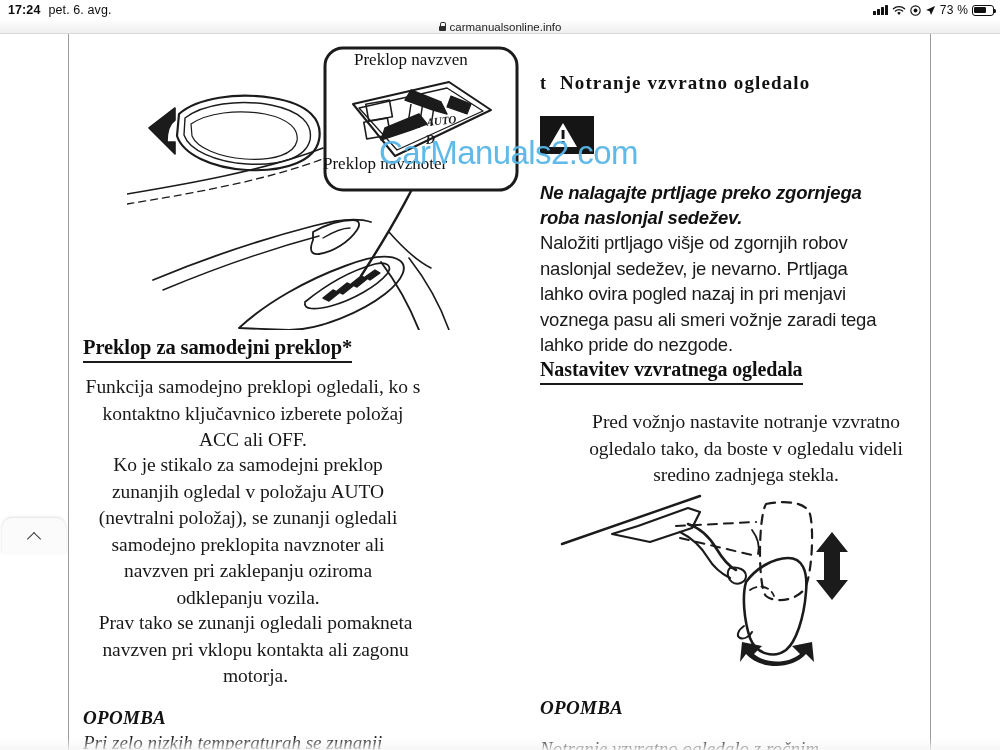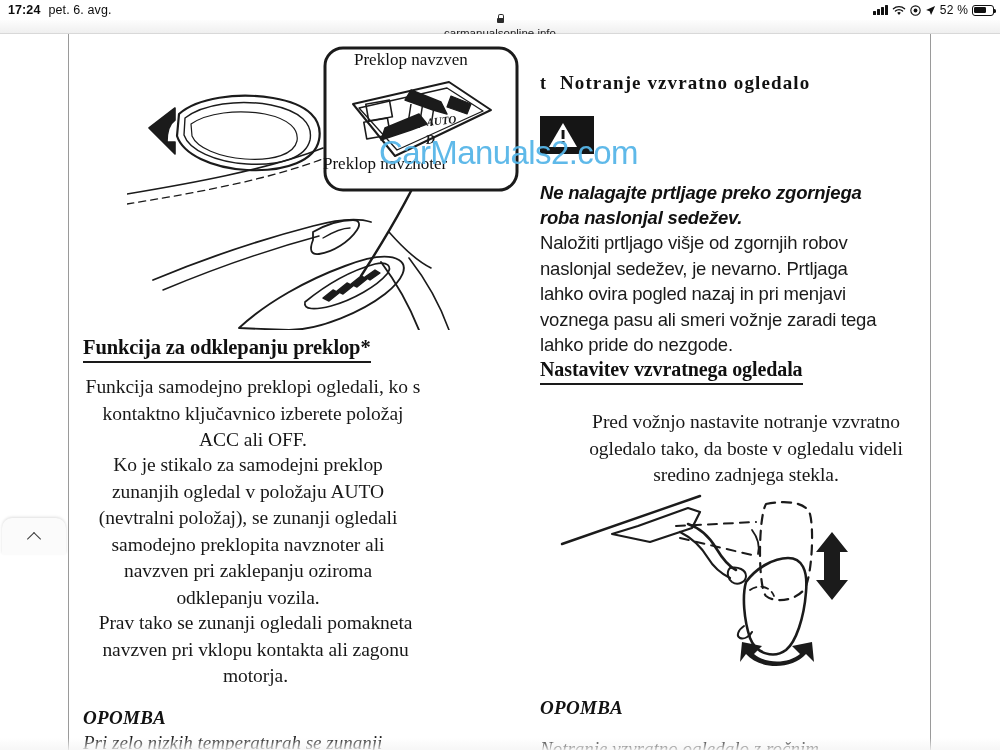--- a/index.html
+++ b/index.html
@@ -37,21 +37,21 @@
   .batt i { display:block; height:100%; width:68%; background:#111; border-radius:1.2px; }
 
   
   .urlbar {
     position:absolute; top:20px; left:0; width:1000px; height:14px;
     background: linear-gradient(#fdfdfd,#efefef);
     border-bottom: 1px solid #d8d8d8;
     display:flex; align-items:center; justify-content:center;
     font-size: 11.5px; color:#1d1d1f;
   }
-  .urlwrap{ display:flex; align-items:center; gap:4px;flex-direction:column; }
+  .urlwrap{ display:flex; align-items:center; gap:4px; }
   .lock{ width:7px; height:9px; position:relative; display:inline-block; }
   .lock::before{content:'';position:absolute;left:0;bottom:0;width:7px;height:5px;background:#2b2b2b;border-radius:1px;}
   .lock::after{content:'';position:absolute;left:1.5px;top:0;width:4px;height:4.5px;border:1.3px solid #2b2b2b;border-bottom:none;border-radius:2.2px 2.2px 0 0;}
 
   
   .pagearea { position:absolute; top:34px; left:0; width:1000px; height:716px; background:#ffffff; }
   .vline { position:absolute; top:0; width:1px; background:#9a9a9a; height:716px; }
   .vline.l { left:68px; }
   .vline.r { left:930px; }
   .vline.mid { left:517px; background:#a5a5a5; }
@@ -163,21 +163,21 @@
         <path d="M3.9 6.6a6.2 6.2 0 0 1 8.2 0" stroke="#111" stroke-width="1.5" fill="none" stroke-linecap="round"></path>
         <path d="M1.6 4.1a9.6 9.6 0 0 1 12.8 0" stroke="#111" stroke-width="1.5" fill="none" stroke-linecap="round"></path>
       </svg>
       <svg width="11" height="11" viewBox="0 0 12 12">
         <circle cx="6" cy="6" r="5.1" fill="none" stroke="#111" stroke-width="1.2"></circle>
         <circle cx="6" cy="6" r="2.1" fill="#111"></circle>
       </svg>
       <svg width="11" height="11" viewBox="0 0 12 12">
         <path d="M11 1 1.2 5.4l3.9 1.5L6.6 11 11 1z" fill="#111"></path>
       </svg>
-      <span class="sb-pct">52 %</span>
+      <span class="sb-pct">73 %</span>
       <span class="batt">
           <i></i>
         </span>
     </div>
   </div>
 
   <div class="urlbar">
     <span class="urlwrap">
       <span class="lock"></span>
       <span>carmanualsonline.info</span>
@@ -256,21 +256,21 @@
               <path d="M128 50 L148 58 L144 68 L124 61 Z" fill="#1b1b1b" stroke-width="1.2"></path>
             </g>
             <text x="104" y="80" font-family="Liberation Serif, serif" font-size="11" font-style="italic" font-weight="700" fill="#1b1b1b" transform="rotate(-6 104 80)">AUTO</text>
             <text x="103" y="98" font-family="Liberation Serif, serif" font-size="13" font-style="italic" font-weight="700" fill="#1b1b1b" transform="rotate(-6 103 98)">D</text>
           </svg>
         </div>
         <div style="position:absolute; left:285px; top:16px; font-family:'Liberation Serif',serif; font-size:17px; color:#111;">Preklop navzven</div>
         <div style="position:absolute; left:254px; top:120px; font-family:'Liberation Serif',serif; font-size:17px; color:#111;">Preklop navznoter</div>
 
         <div style="position:absolute; left:14px; top:302px;">
-          <span class="h-underline">Funkcija za odklepanju preklop*</span>
+          <span class="h-underline">Preklop za samodejni preklop*</span>
         </div>
 
         <p class="body-p" style="position:absolute; left:14px; top:340px; width:340px;">Funkcija samodejno preklopi ogledali, ko s kontaktno ključavnico izberete položaj ACC ali OFF.</p>
         <p class="body-p" style="position:absolute; left:14px; top:418px; width:330px;">Ko je stikalo za samodejni preklop zunanjih ogledal v položaju AUTO (nevtralni položaj), se zunanji ogledali samodejno preklopita navznoter ali navzven pri zaklepanju oziroma odklepanju vozila.</p>
         <p class="body-p" style="position:absolute; left:14px; top:576px; width:345px;">Prav tako se zunanji ogledali pomakneta navzven pri vklopu kontakta ali zagonu motorja.</p>
 
         <div class="note-head" style="position:absolute; left:14px; top:673px;">OPOMBA</div>
         <p class="note-p" style="position:absolute; left:14px; top:696px; width:350px;">Pri zelo nizkih temperaturah se zunanji ogledali morda ne bosta pomaknili</p>
       </div>
 

